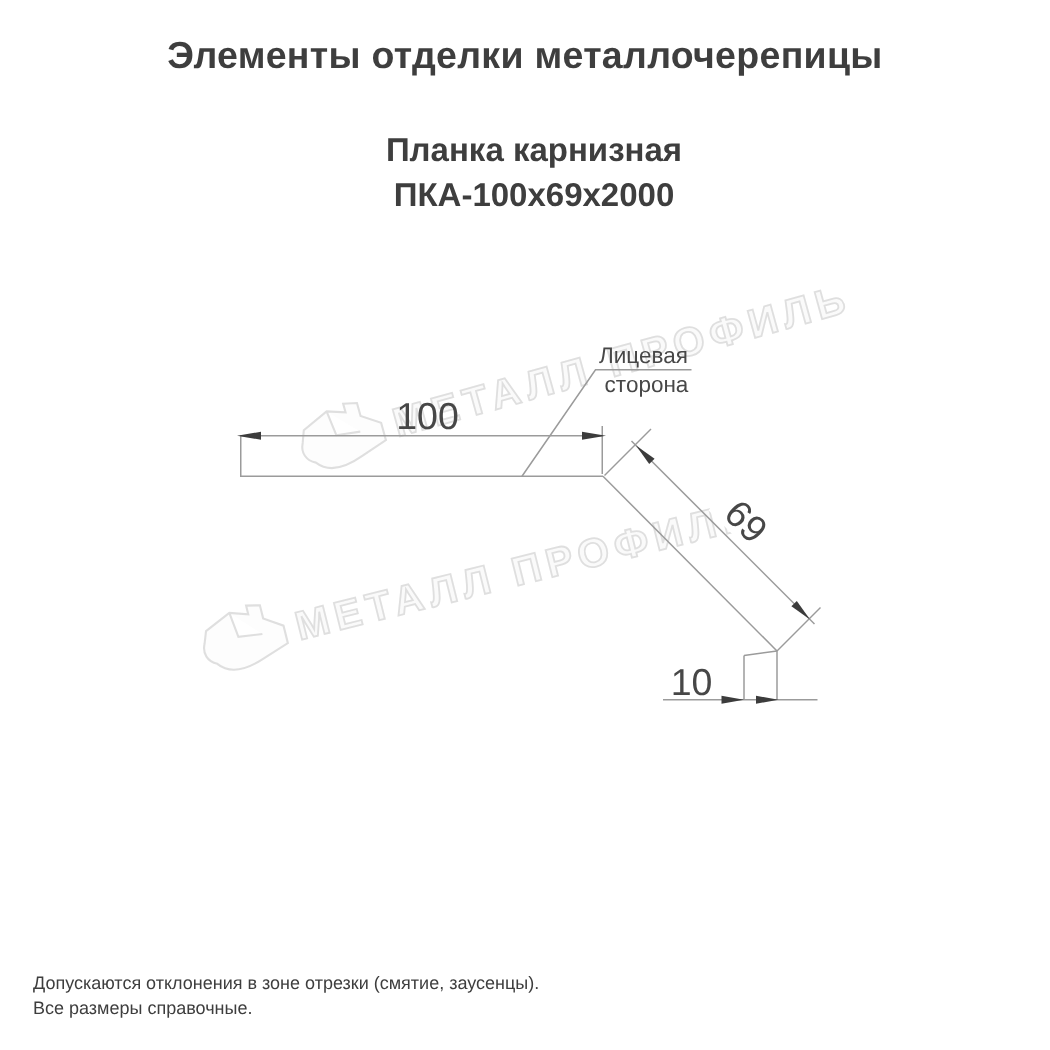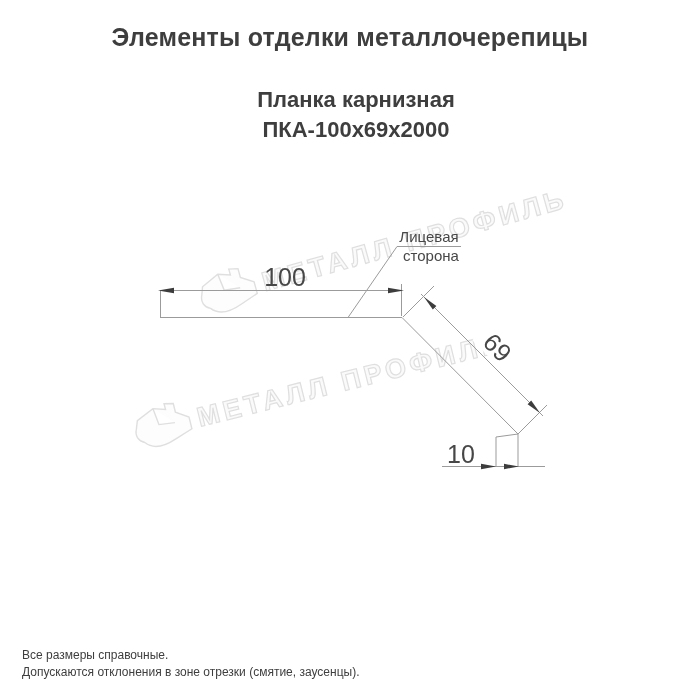--- a/index.html
+++ b/index.html
@@ -95,17 +95,17 @@
 
     <g>
       <path class="thin" d="M348,317.5 L397,246.5 L461,246.5"></path>
       <text class="leader-label" x="429" y="242" text-anchor="middle">Лицевая</text>
       <text class="leader-label" x="431" y="261" text-anchor="middle">сторона</text>
     </g>
 
   </svg>
 
   <div class="notes">
+    <div>Допускаются отклонения в зоне отрезки (смятие, заусенцы).</div>
     <div>Все размеры справочные.</div>
-    <div>Допускаются отклонения в зоне отрезки (смятие, заусенцы).</div>
   </div>
 
 </div>
 
 </body></html>

